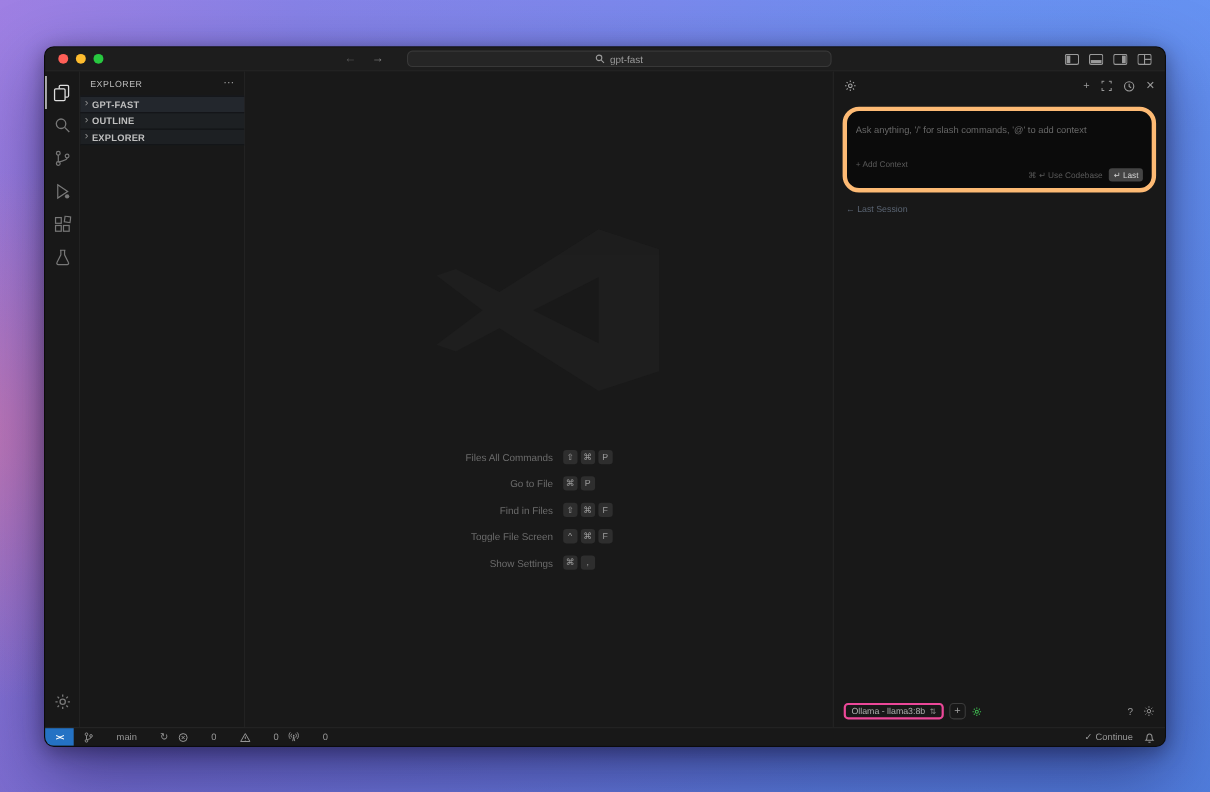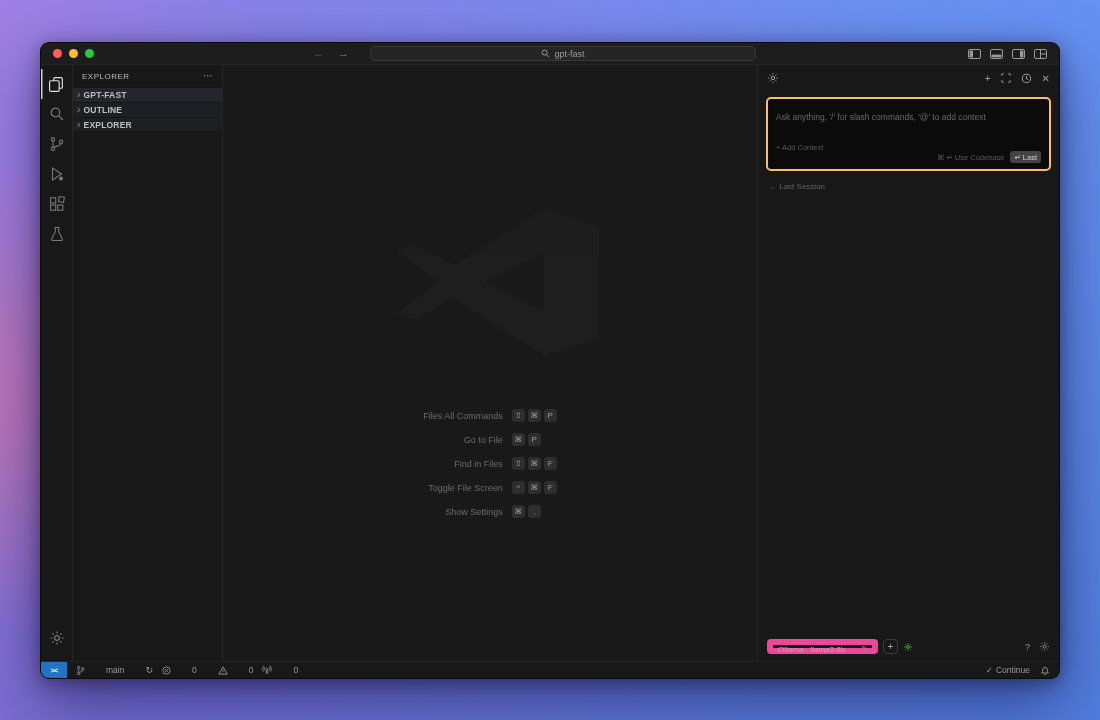--- a/index.html
+++ b/index.html
@@ -57,31 +57,31 @@
   .sc-grid{ display:grid; grid-template-columns:auto auto; column-gap:9px; row-gap:11px; align-items:center; }
   .sc-row{ display:contents; }
   .sc-label{ text-align:right; font-size:9px; color:#6b6b6b; }
   .sc-keys{ display:flex; gap:3px; }
   .kbd{ background:#2e2e2e; color:#9e9e9e; border-radius:3px; font-size:8px; min-width:13px; height:13px;
     padding:0 2px; display:flex; align-items:center; justify-content:center; }
   
   .chat{ width:302px; background:#181818; border-left:1px solid #262626; display:flex; flex-direction:column; position:relative; }
   .chat-header{ height:26px; display:flex; align-items:center; padding:0 9px; color:#a8a8a8; }
   .chat-header-icons{ margin-left:auto; display:flex; align-items:center; gap:10px; color:#9a9a9a; font-size:10px; }
-  .chat-input-box{ margin:6px 8px 0; background:#0b0b0b; border:2px solid #fdba74; border-radius:5px; padding:7px 8px 6px; }
+  .chat-input-box{ margin:6px 8px 0; background:#0b0b0b; border:4px solid #fdba74; border-radius:15px; padding:7px 8px 6px; }
   .chat-input{ width:100%; background:transparent; border:none; outline:none; color:#dddddd; font-size:8.5px;
     font-family:inherit; padding:0; }
   .chat-input::placeholder{ color:#686868; }
   .input-toolbar{ display:flex; align-items:center; margin-top:8px; font-size:7.5px; color:#5a5a5a; }
   .it-right{ margin-left:auto; display:flex; align-items:center; gap:6px;margin-top:19px; }
   .enter-badge{ background:#444444; color:#d2d2d2; border-radius:3px; padding:1.5px 4px; font-size:7.5px; }
   .last-session{ margin:11px 11px 0; font-size:8px; color:#5a6472; }
   .chat-bottom{ margin-top:auto; display:flex; align-items:center; gap:5px; padding:0 9px 7px; }
-  .model-btn{ height:15px; border:6px solid #ec4899; border-radius:4px; display:flex; align-items:flex-start;
-    gap:16px; padding:0 5px; font-size:8px; color:#b0b0b0; }
+  .model-btn{ height:15px; border:2px solid #ec4899; border-radius:4px; display:flex; align-items:center;
+    gap:4px; padding:0 5px; font-size:8px; color:#b0b0b0; }
   .model-updown{ font-size:7px; color:#8a8a8a; }
   .mini-btn{ width:15px; height:15px; border:1px solid #3c3c3c; border-radius:4px; display:flex;
     align-items:center; justify-content:center; color:#a0a0a0; font-size:10px; line-height:1; }
   .green-ic{ color:#3fb950; display:flex; align-items:center; }
   .cb-right{ margin-left:auto; display:flex; align-items:center; gap:9px; color:#9a9a9a; }
   .help-q{ font-size:9px; }
   
   .statusbar{ height:17px; min-height:17px; background:#181818; border-top:1px solid #262626;
     display:flex; align-items:center; font-size:8.5px; color:#979797; }
   .remote-btn{ width:26px; height:100%; background:#2472c4; color:#ffffff; display:flex; align-items:center;

